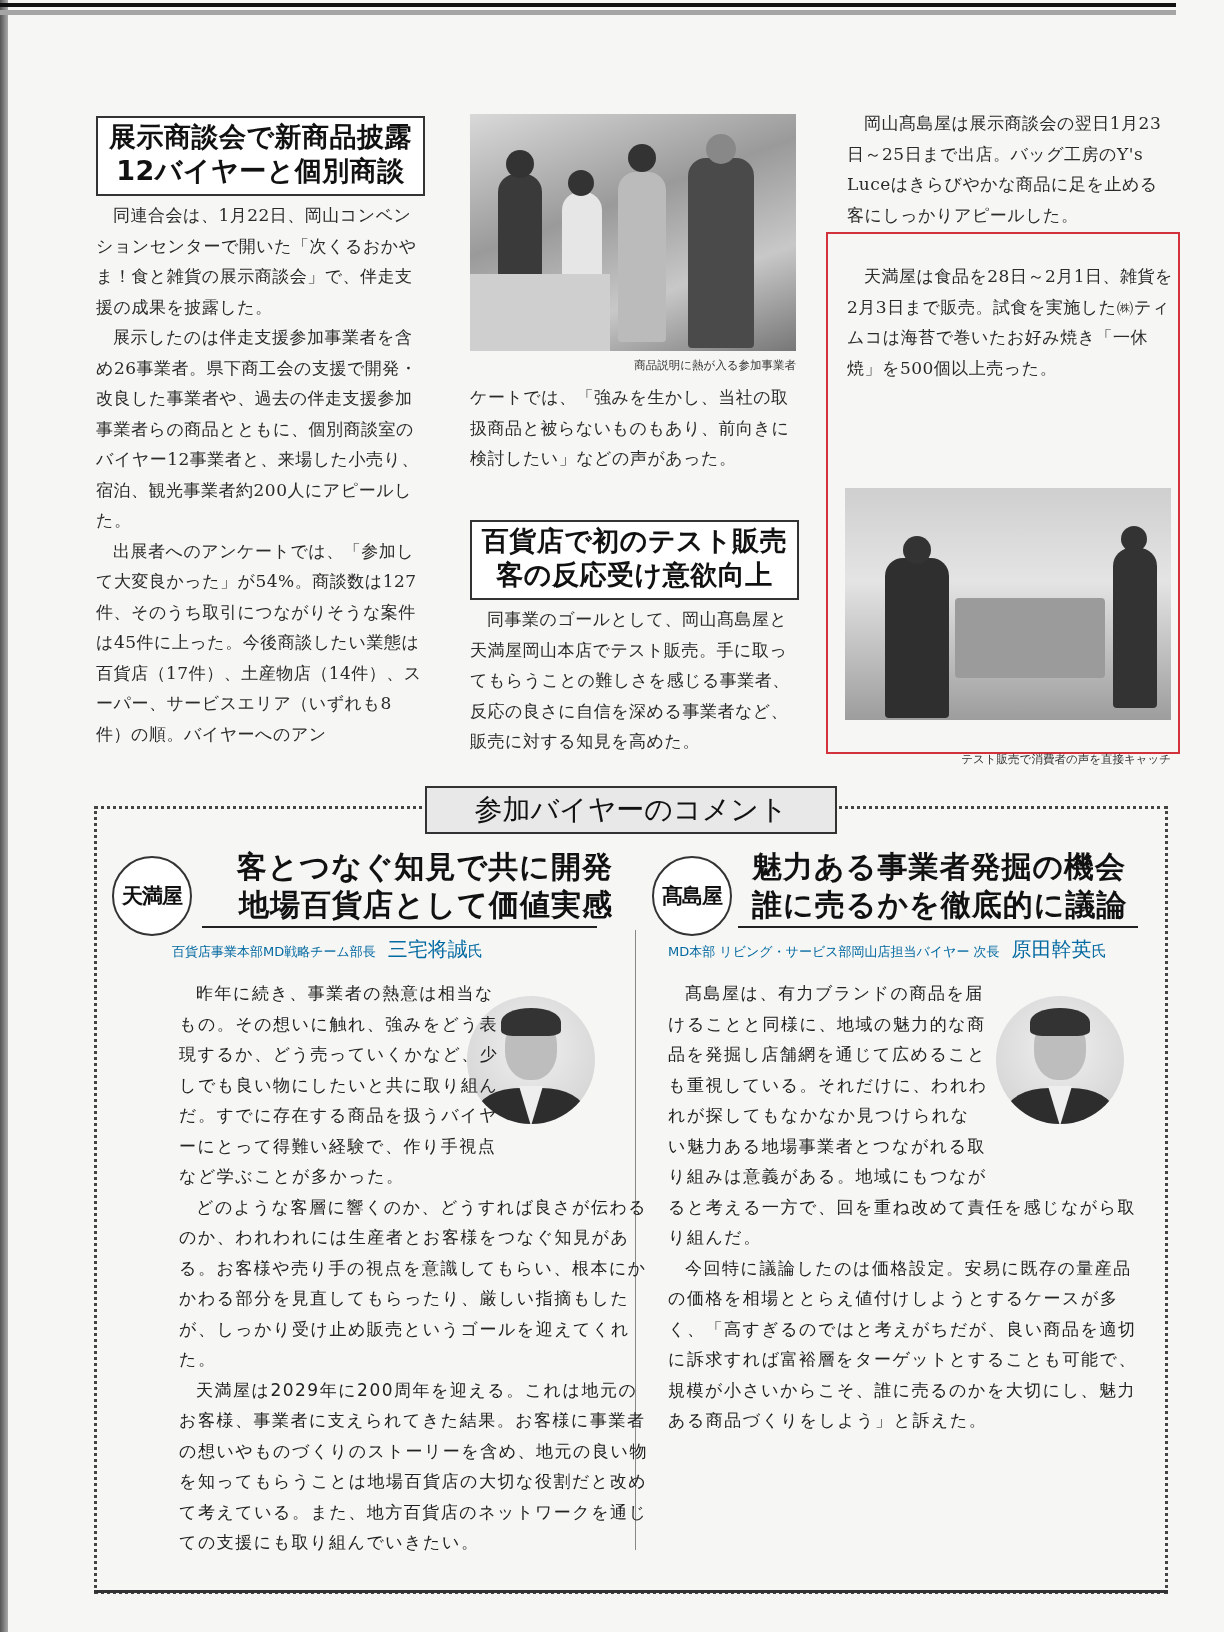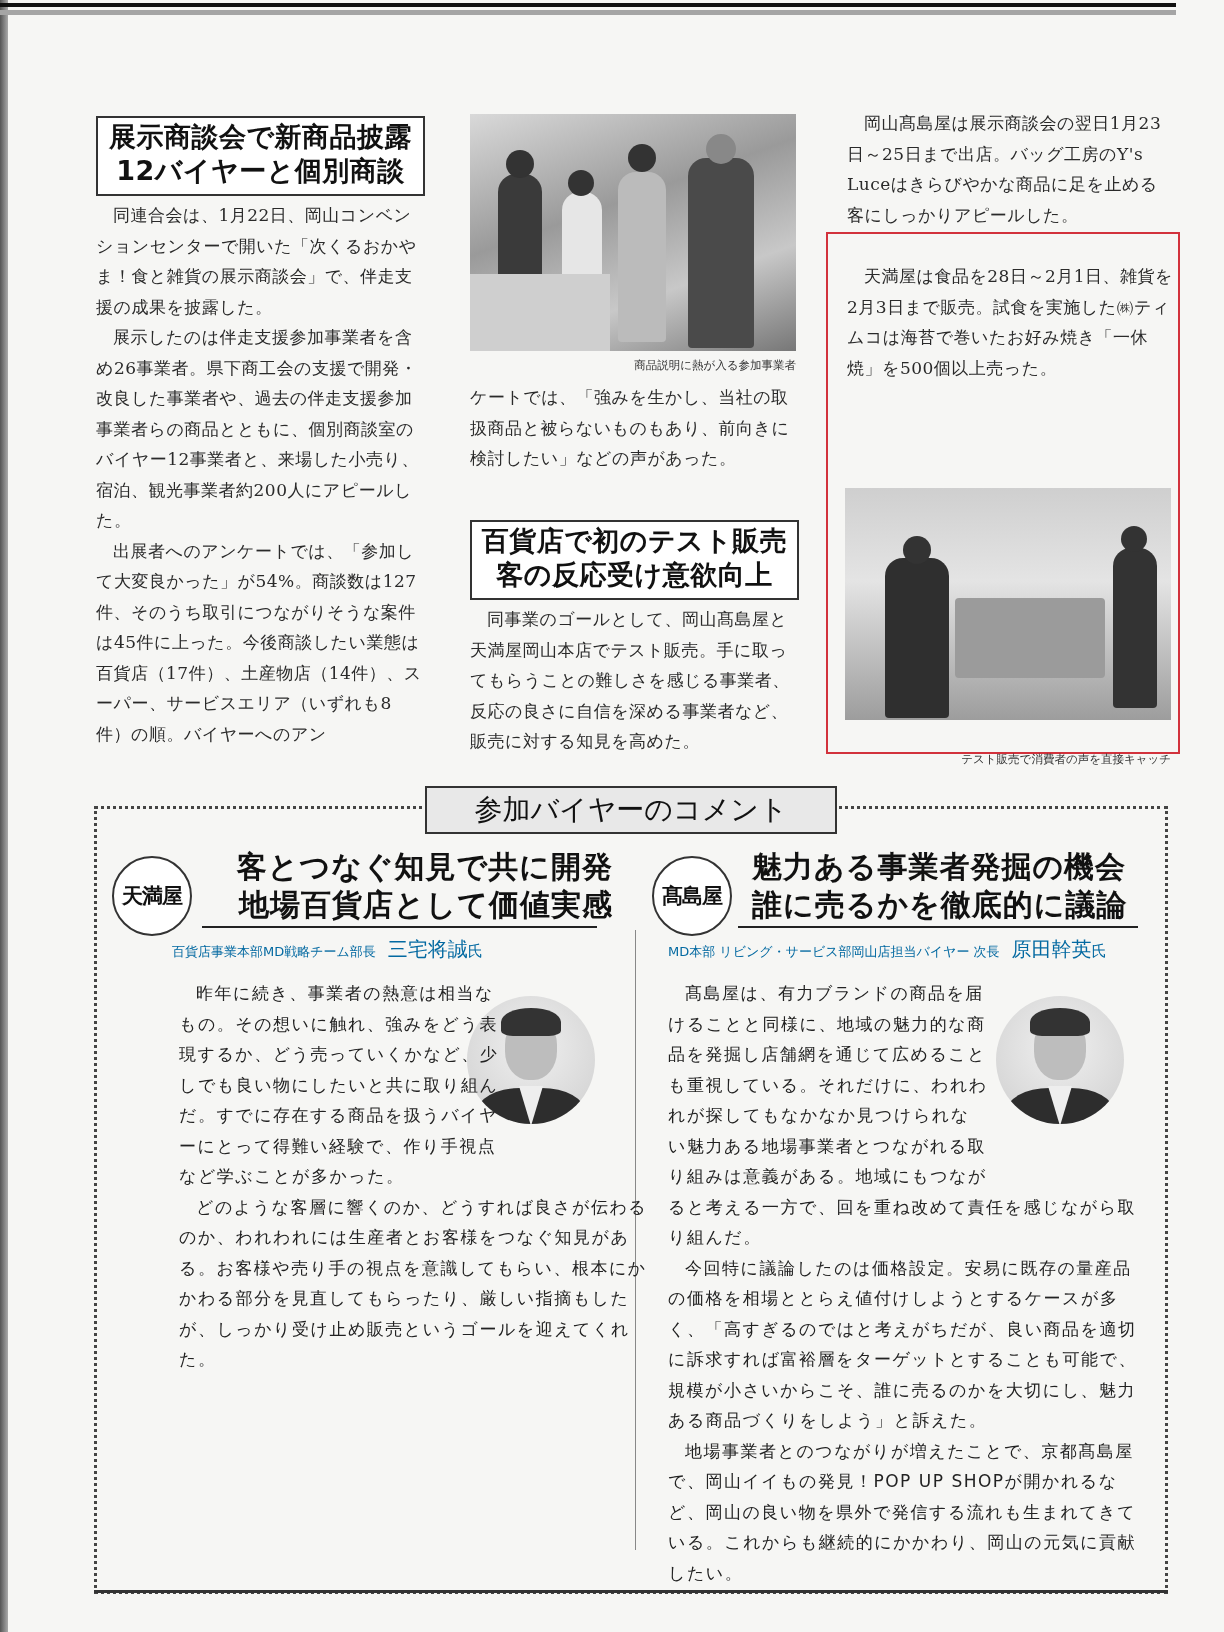--- a/index.html
+++ b/index.html
@@ -149,20 +149,21 @@
 <div class="portrait" style="left:467px; top:996px;">
   <div class="suit"></div>
     <div class="shirt"></div>
     <div class="face"></div>
     <div class="hair"></div>
 </div>
 <div class="ctext" style="left:135px; top:978px; width:470px;margin-left:44px;">
   <div style="float:right; width:150px; height:190px;"></div>
   <p>昨年に続き、事業者の熱意は相当なもの。その想いに触れ、強みをどう表現するか、どう売っていくかなど、少しでも良い物にしたいと共に取り組んだ。すでに存在する商品を扱うバイヤーにとって得難い経験で、作り手視点など学ぶことが多かった。</p>
   <p>どのような客層に響くのか、どうすれば良さが伝わるのか、われわれには生産者とお客様をつなぐ知見がある。お客様や売り手の視点を意識してもらい、根本にかかわる部分を見直してもらったり、厳しい指摘もしたが、しっかり受け止め販売というゴールを迎えてくれた。</p>
+  <p>天満屋は2029年に200周年を迎える。これは地元のお客様、事業者に支えられてきた結果。お客様に事業者の想いやものづくりのストーリーを含め、地元の良い物を知ってもらうことは地場百貨店の大切な役割だと改めて考えている。また、地方百貨店のネットワークを通じての支援にも取り組んでいきたい。</p>
 </div>
 
 <div class="badge" style="left:652px; top:856px;">髙島屋</div>
 <div class="c-head" style="left:752px; top:848px; width:400px;">
   <div>魅力ある事業者発掘の機会</div>
   <div>誰に売るかを徹底的に議論</div>
 </div>
 <div class="c-underline" style="left:738px; top:926px; width:400px;"></div>
 <div class="byline" style="left:668px; top:936px;">
   <span class="title">MD本部 リビング・サービス部岡山店担当バイヤー 次長</span><span class="name">原田幹英</span><span class="suffix">氏</span>
@@ -170,14 +171,13 @@
 <div class="portrait" style="left:996px; top:996px;">
   <div class="suit"></div>
     <div class="shirt"></div>
     <div class="face"></div>
     <div class="hair"></div>
 </div>
 <div class="ctext" style="left:668px; top:978px; width:470px;">
   <div style="float:right; width:150px; height:190px;"></div>
   <p>髙島屋は、有力ブランドの商品を届けることと同様に、地域の魅力的な商品を発掘し店舗網を通じて広めることも重視している。それだけに、われわれが探してもなかなか見つけられない魅力ある地場事業者とつながれる取り組みは意義がある。地域にもつながると考える一方で、回を重ね改めて責任を感じながら取り組んだ。</p>
   <p>今回特に議論したのは価格設定。安易に既存の量産品の価格を相場ととらえ値付けしようとするケースが多く、「高すぎるのではと考えがちだが、良い商品を適切に訴求すれば富裕層をターゲットとすることも可能で、規模が小さいからこそ、誰に売るのかを大切にし、魅力ある商品づくりをしよう」と訴えた。</p>
-  <p>地場事業者とのつながりが増えたことで、京都髙島屋で、岡山イイもの発見！POP UP SHOPが開かれるなど、岡山の良い物を県外で発信する流れも生まれてきている。これからも継続的にかかわり、岡山の元気に貢献したい。</p>
 </div>
 
 </body></html>

